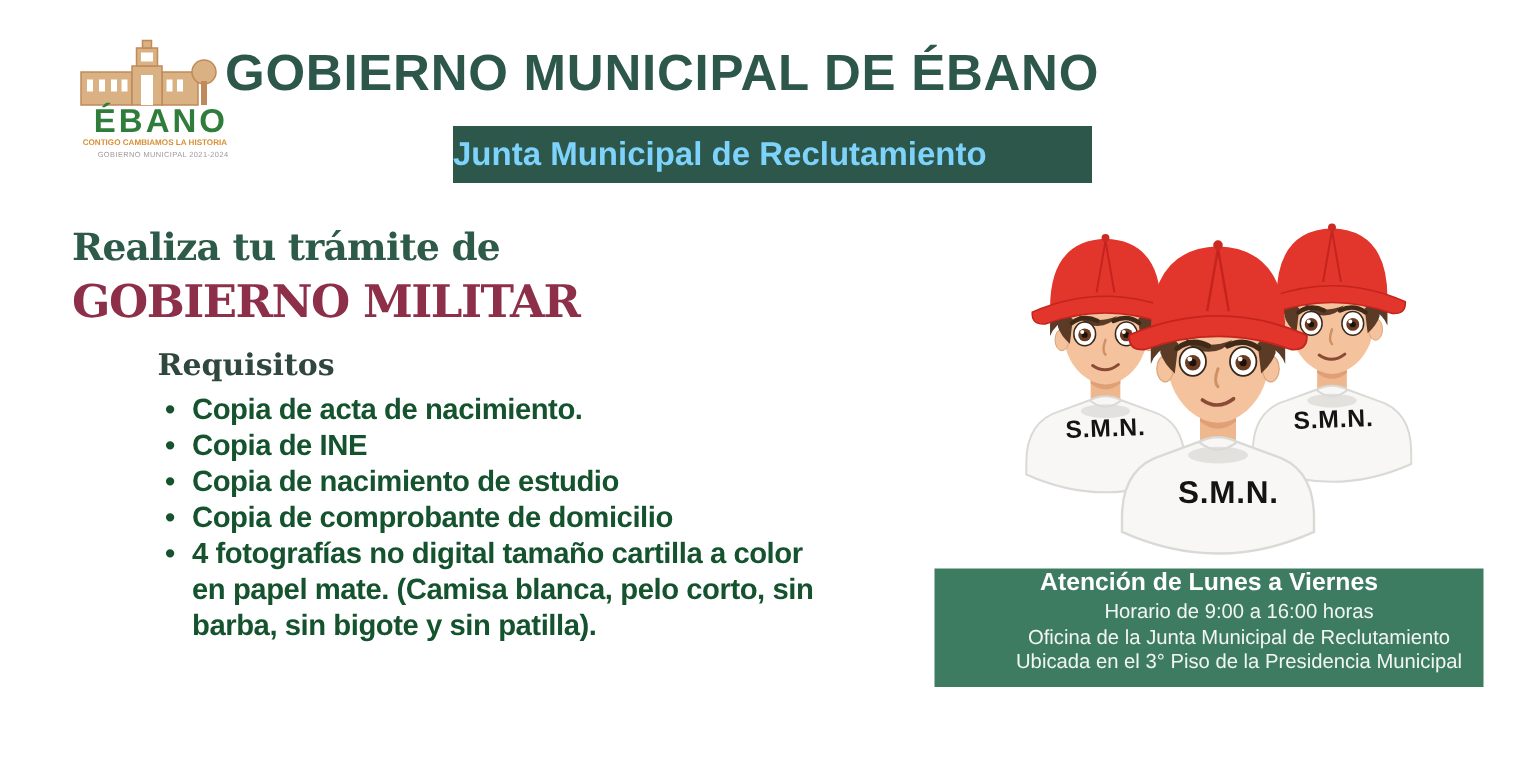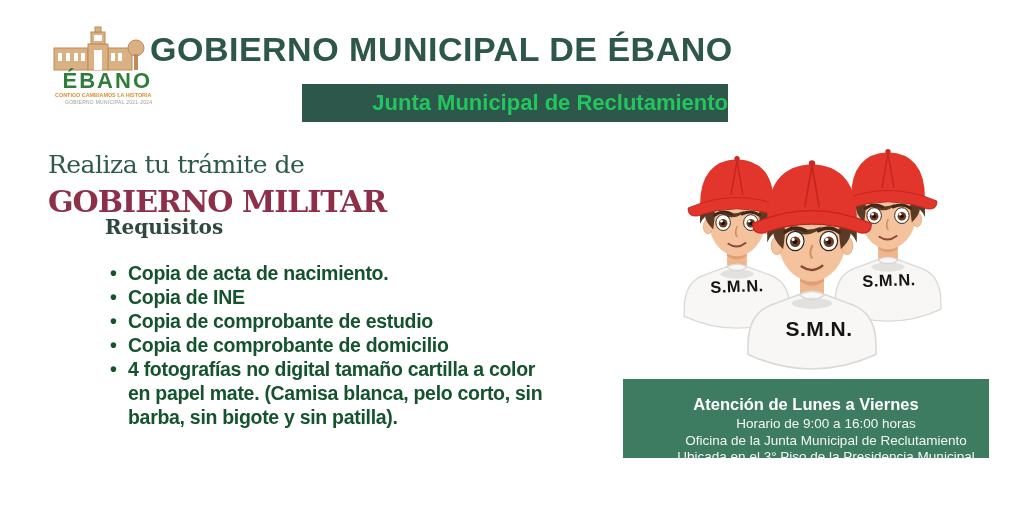--- a/index.html
+++ b/index.html
@@ -13,45 +13,45 @@
   .logo-name { font-weight:bold; font-size:22px; letter-spacing:2px; color:#2e7d3a; line-height:22px; margin-top:-2px; }
   .logo-tagline { font-size:9px; font-weight:bold; color:#d88f35; white-space:nowrap;
                   transform:scale(.60); transform-origin:50% 0; width:166%; margin-left:-33%; }
   .logo-subline { font-size:9px; color:#9a9a9a; white-space:nowrap; letter-spacing:.5px;
                   transform:scale(.55); transform-origin:50% 0; width:182%; margin-left:-41%; margin-top:-2px; }
 
   
   .title { position:absolute; left:150px; top:30px; width:740px; 
            font-size:34px; font-weight:bold; letter-spacing:.5px; color:#2d574a; }
   .banner { position:absolute; left:302px; top:84px; width:426px; height:38px;
-            background:#2d574a; color:#22c55e; font-size:22px; font-weight:bold;
-            text-align:right; line-height:38px; }
+            background:#2d574a; color:#7dd3fc; font-size:22px; font-weight:bold;
+            text-align:left; line-height:38px; }
 
   
   .intro { position:absolute; left:48px; top:150px; font-family:"DejaVu Serif", serif;
-           font-weight:normal; font-size:25px; letter-spacing:-.5px; color:#2d5a49; }
+           font-weight:bold; font-size:25px; letter-spacing:-.5px; color:#2d5a49; }
   .procedure { position:absolute; left:48px; top:184px; font-family:"DejaVu Serif", serif;
                font-weight:bold; font-size:30px; letter-spacing:-1px; color:#8e2f4a; }
-  .req-title { position:absolute; left:105px; top:215px; font-family:"DejaVu Serif", serif;
+  .req-title { position:absolute; left:105px; top:231px; font-family:"DejaVu Serif", serif;
                font-weight:bold; font-size:20px; color:#2f473d; }
   .req-list { position:absolute; left:108px; top:261px; width:448px; list-style:none;
               font-size:19.5px; font-weight:bold; letter-spacing:-.3px; line-height:24px; color:#14532d; }
   .req-list li { position:relative; padding-left:20px; }
   .req-list li::before { content:"•"; position:absolute; left:2px; top:0; }
 
   
   .illustration { position:absolute; left:645px; top:140px; width:330px; height:240px; }
   .smn { position:absolute; font-weight:bold; color:#141414; letter-spacing:.5px; white-space:nowrap; }
   .smn-left   { left:702px; top:277px; width:70px; text-align:center; font-size:16.5px; transform:rotate(-2deg); }
   .smn-right  { left:853px; top:271px; width:72px; text-align:center; font-size:16.5px; transform:rotate(-2deg); }
   .smn-center { left:772px; top:317px; width:94px; text-align:center; font-size:21px; }
 
   
   .info-box { position:absolute; left:623px; top:379px; width:366px; height:79px;
-              background:#3e7c62; color:#ffffff; text-align:center; padding-top:16px; }
+              background:#3e7c62; color:#ffffff; text-align:center; padding-top:0; }
   .info-line1 { font-size:16.5px; font-weight:bold; margin-bottom:2px; }
   .info-line  { font-size:13.5px; line-height:16.5px; color:rgba(255,255,255,.93);margin-left:40px; }
 </style>
 </head>
 <body>
 
 <div class="page">
 
   <div class="logo">
     <svg class="logo-building" width="96" height="46" viewBox="0 0 96 46">
@@ -82,21 +82,21 @@
 
   <div class="title">GOBIERNO MUNICIPAL DE ÉBANO</div>
   <div class="banner">Junta Municipal de Reclutamiento</div>
 
   <div class="intro">Realiza tu trámite de</div>
   <div class="procedure">GOBIERNO MILITAR</div>
   <div class="req-title">Requisitos</div>
   <ul class="req-list">
     <li>Copia de acta de nacimiento.</li>
     <li>Copia de INE</li>
-    <li>Copia de comprobante de estudio</li>
+    <li>Copia de nacimiento de estudio</li>
     <li>Copia de comprobante de domicilio</li>
     <li>4 fotografías no digital tamaño cartilla a color en papel mate. (Camisa blanca, pelo corto, sin barba, sin bigote y sin patilla).</li>
   </ul>
 
   <svg class="illustration" viewBox="0 0 330 240">
     <defs>
       <g id="boy">
 
         <path d="M85,148 L85,178 Q100,188 115,178 L115,148 Q100,160 85,148 Z" fill="#efb78e"></path>
         <path d="M85,148 Q100,164 115,148 L115,160 Q100,172 85,160 Z" fill="#dfa076"></path>

